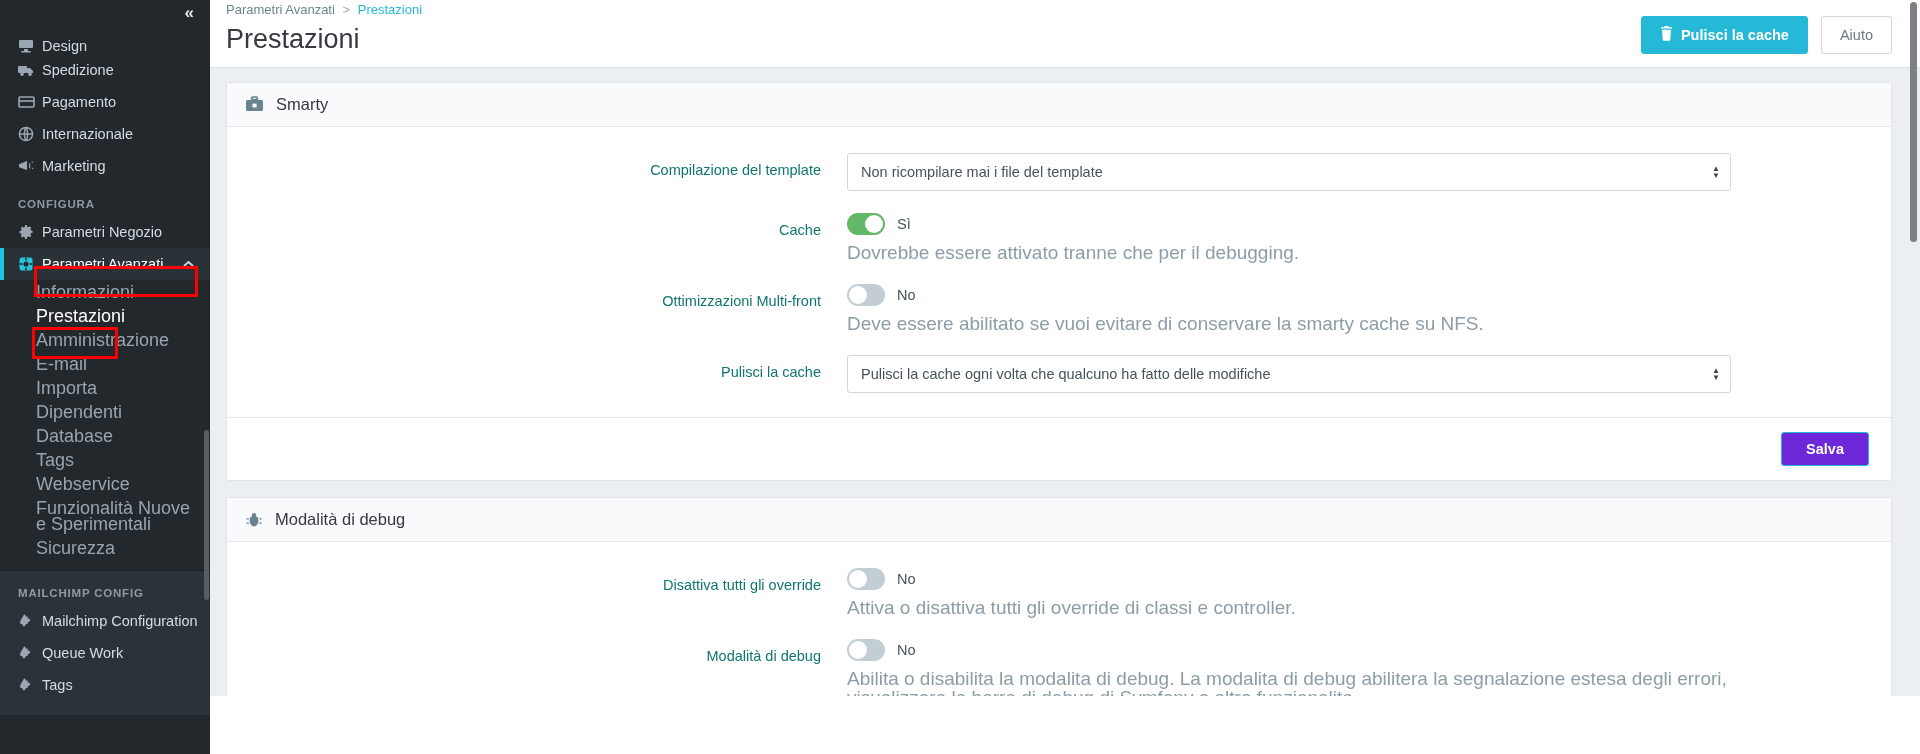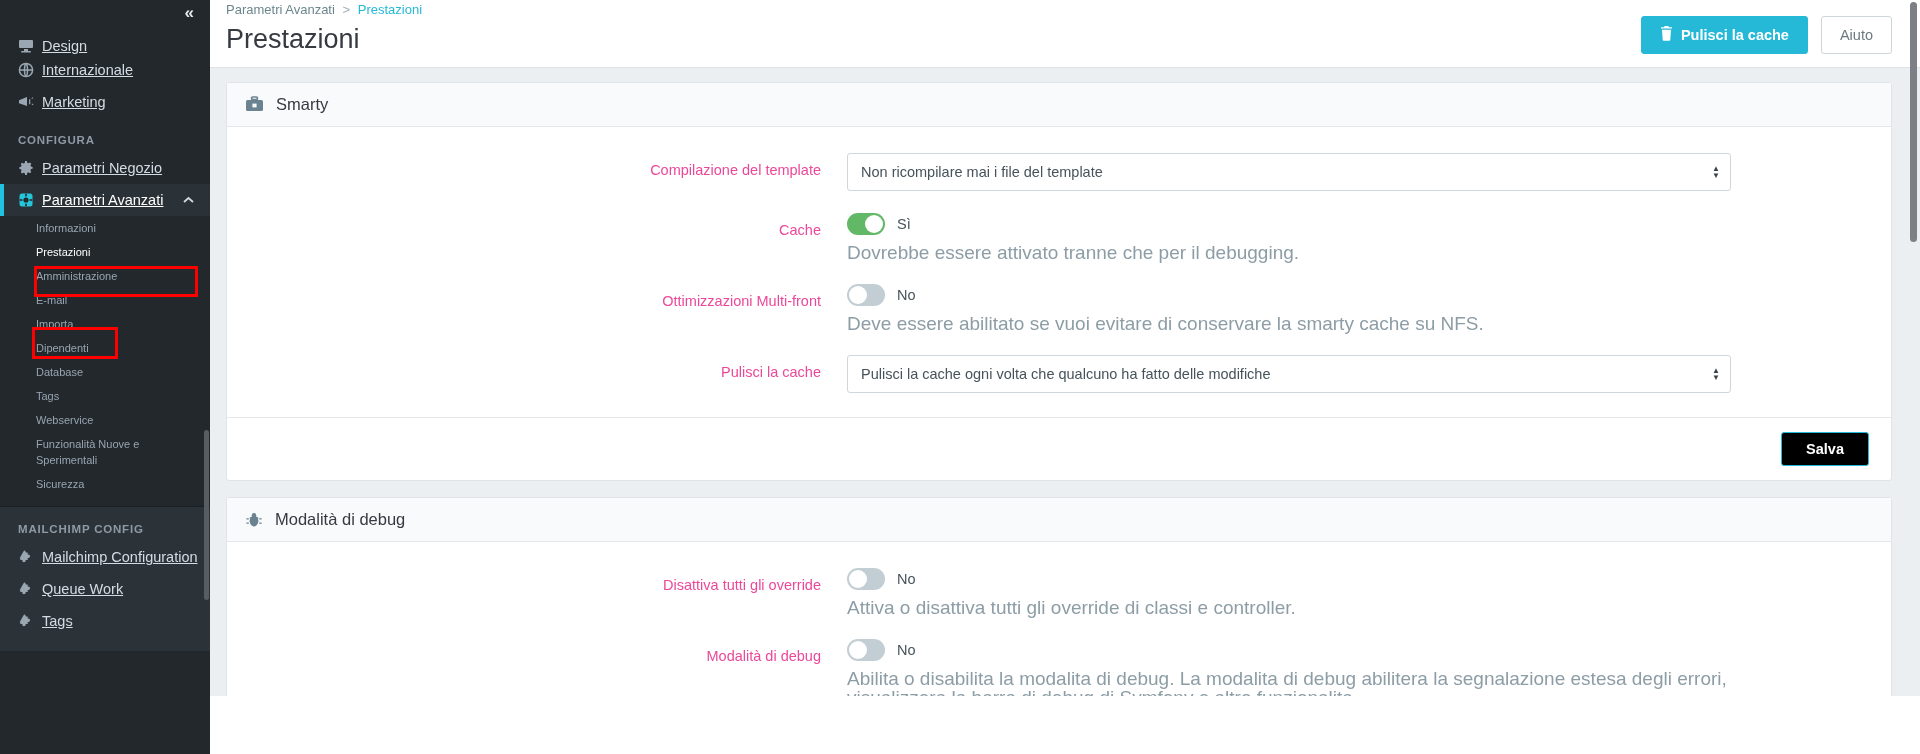--- a/index.html
+++ b/index.html
@@ -23,21 +23,21 @@
   .collapse-btn {
     position: absolute; right: 18px; top: 3px;
     color: #e6eaee; font-size: 17px; font-weight: bold;
     letter-spacing: -2px; cursor: pointer; line-height: 20px;
   }
   .nav-main { }
   .nav-item {
     display: flex; align-items: center;
     height: 32px; padding-left: 18px;
     font-size: 14.5px; color: #d4dce3;
-    position: relative; cursor: pointer; white-space: nowrap; text-decoration: underline;
+    position: relative; cursor: pointer; white-space: nowrap;
   }
   .nav-item.clipped { height: 20px; align-items: flex-end; overflow: hidden; }
   .nav-item .ico {
     width: 24px; flex: 0 0 24px; display: inline-flex;
     align-items: center; justify-content: flex-start; color: #9aa7b2;
   }
   .nav-item .ico svg { display: block; }
   .nav-item.active {
     background: #2a3137; color: #ffffff;
   }
@@ -48,21 +48,21 @@
   }
   .nav-item .caret {
     position: absolute; right: 16px; top: 50%; transform: translateY(-50%);
     color: #cfd8de; font-size: 11px;
   }
   .nav-section {
     padding: 16px 0 6px 18px; font-size: 11.5px; letter-spacing: .8px;
     color: #8d9aa5; font-weight: bold;
   }
   .nav-sub {
-    padding: 4px 18px 4px 36px; font-size: 11px;
+    padding: 4px 18px 4px 36px; font-size: 18px;
     color: #97a5b0; cursor: pointer; line-height: 16px;
   }
   .nav-sub.cur { color: #ffffff; }
   .sidebar-divider { height: 1px; background: #1b2025; margin: 10px 0 0 0; }
   .sidebar-lower { background: #2c3338; padding-bottom: 14px; }
 
   
   .ann {
     position: absolute; border: 3px solid #ff0000;
     pointer-events: none; z-index: 40;
@@ -108,32 +108,32 @@
     padding: 0 0 0 18px;
     font-size: 16.5px; color: #363a41;
   }
   .panel-head .ph-ico { color: #6b8290; display: inline-flex; }
   .panel-body { padding: 26px 0 24px 0; }
   .panel-foot {
     border-top: 1px solid #e4e8ea; padding: 14px 22px;
     display: flex; justify-content: flex-end;
   }
   .btn-save {
-    background: #000000; color: #fff; border: 1px solid #25b9d7;
+    background: #6d28d9; color: #fff; border: 1px solid #25b9d7;
     font-weight: bold; font-size: 14.5px; border-radius: 3px;
     padding: 0 24px; height: 34px; display: inline-flex;
     align-items: center; cursor: pointer;
   }
 
   .form-row { display: flex; margin-bottom: 22px; }
   .form-row:last-child { margin-bottom: 0; }
   .form-label {
     width: 620px; flex: 0 0 620px; text-align: right;
     padding-right: 26px; padding-top: 9px;
-    font-size: 14.5px; color: #ec4899;
+    font-size: 14.5px; color: #0f766e;
   }
   .form-field { flex: 1 1 auto; max-width: 900px; }
   .help {
     font-size: 19px; color: #8d9da6; line-height: 19px;
     margin-top: 8px; max-width: 1020px;
   }
   .select-wrap { position: relative; width: 884px; }
   .select-box {
     width: 884px; height: 38px; border: 1px solid #cdd7dc;
     border-radius: 3px; background: #fff;
@@ -195,21 +195,41 @@
         <span class="ico">
           <svg width="16" height="16" viewBox="0 0 16 16" fill="currentColor">
               <rect x="1" y="2" width="14" height="8" rx="1"></rect>
               <rect x="6" y="11" width="4" height="2"></rect>
               <rect x="3" y="13" width="10" height="1.6" rx=".8"></rect>
             </svg>
         </span>
         <span>Design</span>
       </div>
 
-
+      <div class="nav-item">
+        <span class="ico">
+          <svg width="17" height="16" viewBox="0 0 17 16" fill="currentColor">
+              <rect x="0" y="4" width="9" height="7" rx="1"></rect>
+              <path d="M9 6h3l3 3v2H9z"></path>
+              <circle cx="4" cy="12.3" r="1.8"></circle>
+              <circle cx="12" cy="12.3" r="1.8"></circle>
+            </svg>
+        </span>
+        <span>Spedizione</span>
+      </div>
+
+      <div class="nav-item">
+        <span class="ico">
+          <svg width="17" height="16" viewBox="0 0 17 16" fill="none" stroke="currentColor" stroke-width="1.6">
+              <rect x="1" y="3" width="15" height="10" rx="1"></rect>
+              <path d="M1 7h15"></path>
+            </svg>
+        </span>
+        <span>Pagamento</span>
+      </div>
 
       <div class="nav-item">
         <span class="ico">
           <svg width="16" height="16" viewBox="0 0 16 16" fill="none" stroke="currentColor" stroke-width="1.5">
               <circle cx="8" cy="8" r="6.6"></circle>
               <path d="M1.4 8h13.2M8 1.4c2 2 2 11.2 0 13.2M8 1.4c-2 2-2 11.2 0 13.2"></path>
             </svg>
         </span>
         <span>Internazionale</span>
       </div>

